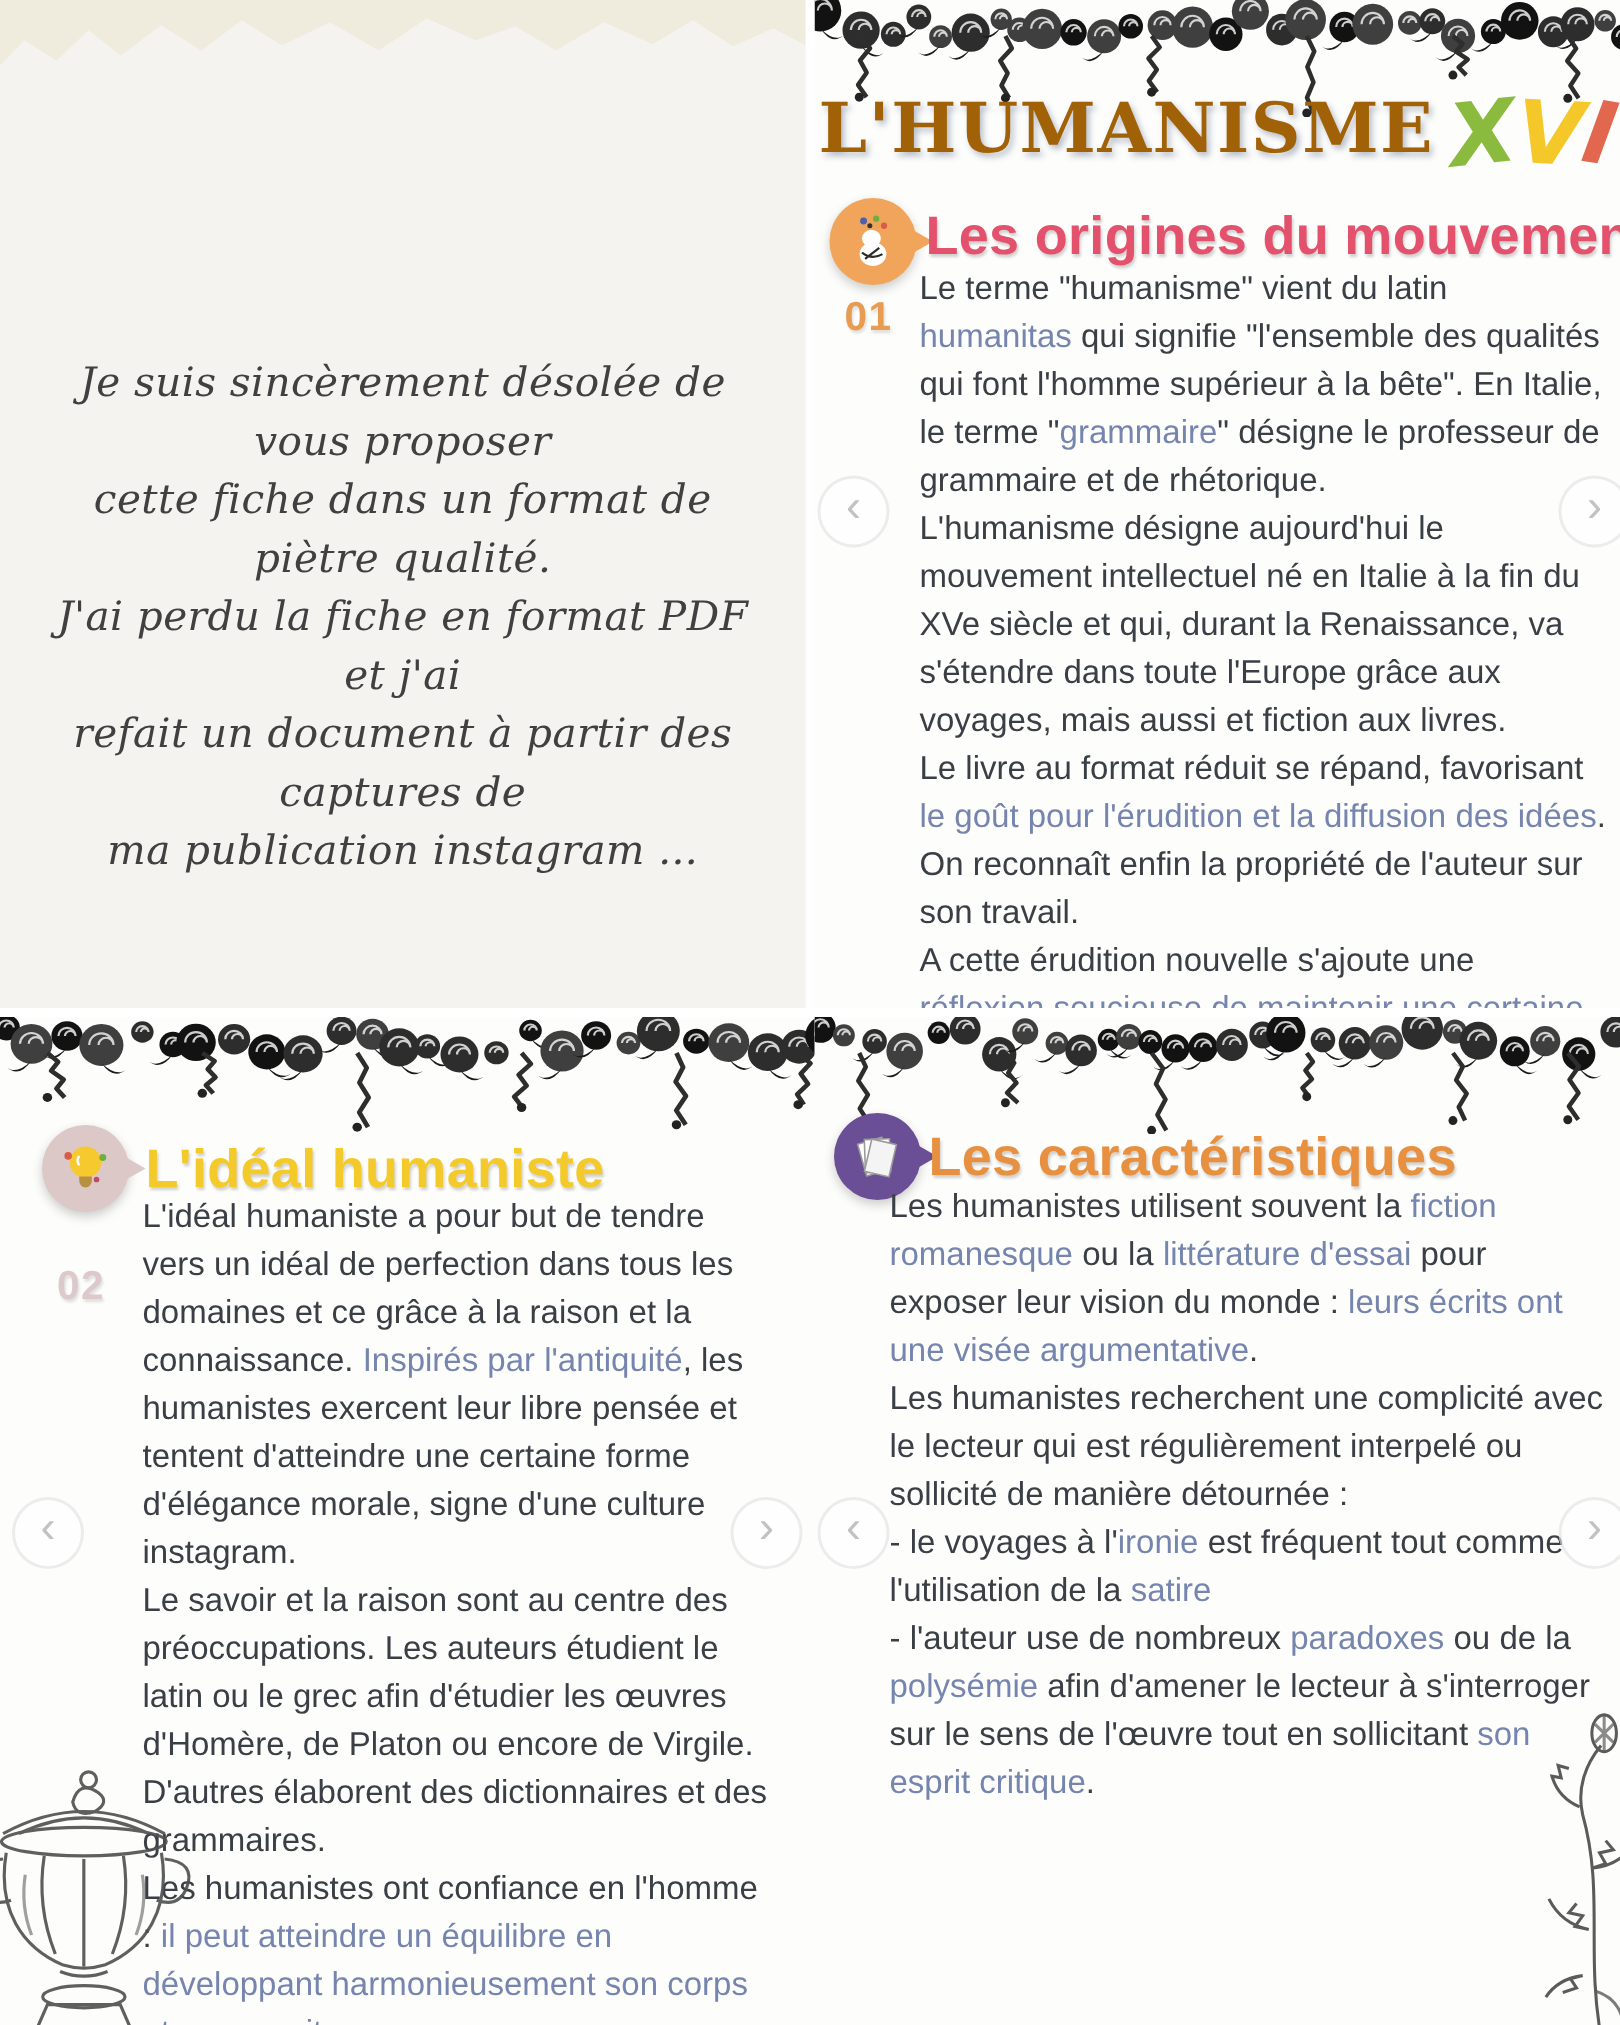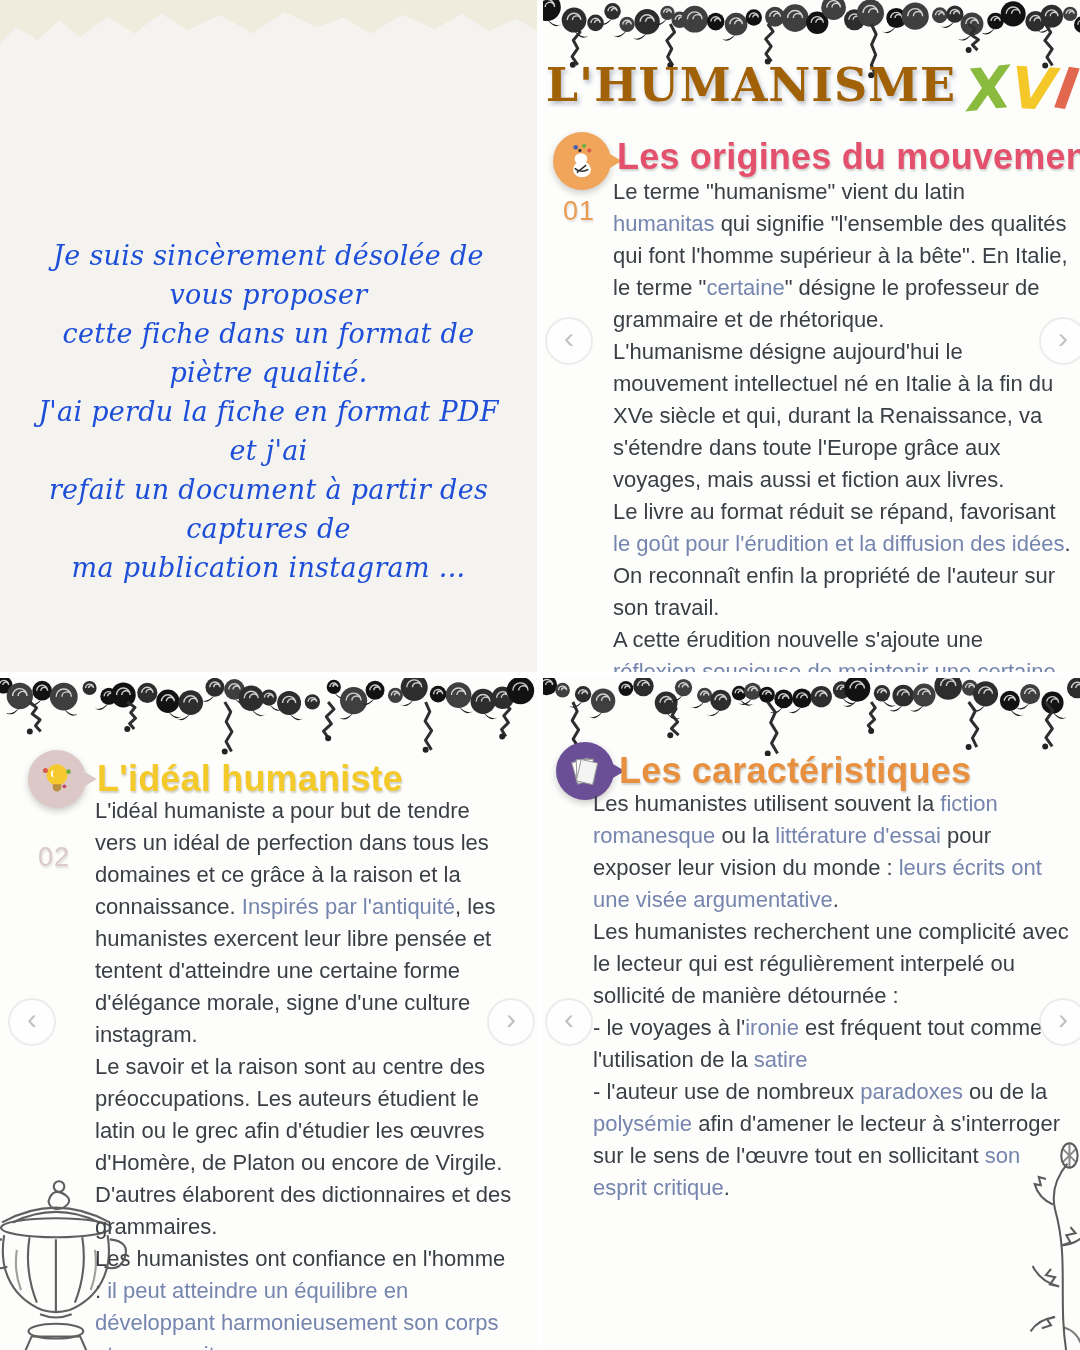--- a/index.html
+++ b/index.html
@@ -1,31 +1,31 @@
 <!DOCTYPE html>
 <html><head>
 <meta charset="utf-8">
 <style>
   html,body{margin:0;padding:0;background:#ffffff;}
   .canvas{position:relative;width:1080px;height:1350px;background:#ffffff;overflow:hidden;
           font-family:"Liberation Sans",sans-serif;}
   .quad{position:absolute;overflow:hidden;background:#fdfdfc;}
   #q-note{left:0;top:0;width:537px;height:672px;background:#efebdd;}
   #q-origins{left:543px;top:0;width:537px;height:672px;}
-  #q-ideal{left:0;top:678px;width:537px;height:672px;}
+  #q-ideal{left:0;top:678px;width:537px;height:672px;padding-left:32px;}
   #q-chars{left:543px;top:678px;width:537px;height:672px;}
 
   
   .note-paper{position:absolute;inset:0;background:#f4f3f0;
     clip-path:polygon(0 6.5%,3% 4%,7% 6%,11% 3%,15% 5.5%,20% 2.5%,25% 5%,30% 2%,35% 4.5%,
       41% 2.2%,47% 5%,53% 1.8%,59% 4%,64% 2.6%,69% 5%,75% 2.2%,81% 4.4%,86% 2%,91% 4.6%,96% 2.8%,
       100% 4.5%,100% 100%,0 100%);}
   .note-text{position:absolute;left:22px;right:22px;top:236px;text-align:center;
     font-family:"DejaVu Serif",serif;font-style:italic;font-size:27px;line-height:39px;
-    color:#1d4ed8;white-space:pre-line;letter-spacing:.3px;}
+    color:#404040;white-space:pre-line;letter-spacing:.3px;}
 
   
   .garland{position:absolute;left:0;top:0;right:0;height:78px;pointer-events:none;}
   .garland-svg{width:100%;height:100%;display:block;}
 
   
   .title-row{position:absolute;left:0;right:0;top:58px;text-align:center;white-space:nowrap;}
   .title-main{font-family:"DejaVu Serif",serif;font-weight:bold;font-size:46px;letter-spacing:1px;
     color:#a16207;text-shadow:2px 3px 4px rgba(50,70,100,.35);}
   .century{display:inline-block;margin-left:10px;}
@@ -34,21 +34,21 @@
 
   
   .bubble{position:absolute;width:58px;height:58px;border-radius:50%;
     box-shadow:0 3px 7px rgba(0,0,0,.2);display:flex;align-items:center;justify-content:center;}
   .bubble::after{content:'';position:absolute;right:-11px;top:21px;width:0;height:0;
     border:8px solid transparent;border-left:14px solid currentColor;border-right:0;}
   .bubble svg{width:42px;height:42px;position:relative;z-index:1;}
 
   .section-heading{position:absolute;font-weight:bold;font-size:36px;letter-spacing:.2px;
     text-shadow:1px 2px 2px rgba(0,0,0,.18);white-space:nowrap;}
-  .section-number{position:absolute;font-weight:normal;font-size:27px;letter-spacing:1px;
+  .section-number{position:absolute;font-weight:bold;font-size:27px;letter-spacing:1px;
     text-shadow:1px 2px 2px rgba(0,0,0,.12);}
 
   
   .body-text{position:absolute;font-size:22px;line-height:32px;color:#3a3f45;text-align:left;}
   .body-text p{margin:0;}
   .body-text .hl{color:#7585ae;}
 
   
   .nav-arrow{position:absolute;width:44px;height:44px;border-radius:50%;
     background:rgba(255,255,255,.6);border:2px solid rgba(0,0,0,.07);
@@ -232,21 +232,21 @@
         <circle cx="18" cy="10" r="1.6" fill="#333"></circle>
         <ellipse cx="19" cy="18" rx="6" ry="5.5" fill="#ffffff"></ellipse>
         <ellipse cx="20" cy="28" rx="8.5" ry="7.5" fill="#ffffff"></ellipse>
         <path d="M13 27 q6 5 13 1 M15 31 l9 -7" stroke="#2c2c2c" stroke-width="1.4" fill="none"></path>
       </svg>
     </div>
     <div class="section-heading" style="left: 74px; top: 136px; color: rgb(228, 81, 109);">Les origines du mouvement</div>
     <div class="section-number" style="left: 20px; top: 196px; color: rgb(232, 156, 82);">01</div>
 
     <div class="body-text" style="left:70px;top:176px;width:458px;">
-        <p><span>Le terme "humanisme" vient du latin </span><span class="hl">humanitas</span><span> qui signifie "l'ensemble des qualités qui font l'homme supérieur à la bête". En Italie, le terme "</span><span class="hl">certaine</span><span>" désigne le professeur de grammaire et de rhétorique.</span></p>
+        <p><span>Le terme "humanisme" vient du latin </span><span class="hl">humanitas</span><span> qui signifie "l'ensemble des qualités qui font l'homme supérieur à la bête". En Italie, le terme "</span><span class="hl">grammaire</span><span>" désigne le professeur de grammaire et de rhétorique.</span></p>
         <p><span>L'humanisme désigne aujourd'hui le mouvement intellectuel né en Italie à la fin du XVe siècle et qui, durant la Renaissance, va s'étendre dans toute l'Europe grâce aux voyages, mais aussi et fiction aux livres.</span></p>
         <p><span>Le livre au format réduit se répand, favorisant </span><span class="hl">le goût pour l'érudition et la diffusion des idées</span><span>. On reconnaît enfin la propriété de l'auteur sur son travail.</span></p>
         <p><span>A cette érudition nouvelle s'ajoute une </span><span class="hl">réflexion soucieuse de maintenir une certaine forme d'équilibre entre les disciplines morales, intellectuelles et physiques.</span></p>
       </div>
 
     <div class="nav-arrow" style="left:2px;top:317px;">
       <span>‹</span>
       </div>
     <div class="nav-arrow" style="left:496px;top:317px;">
       <span>›</span>

